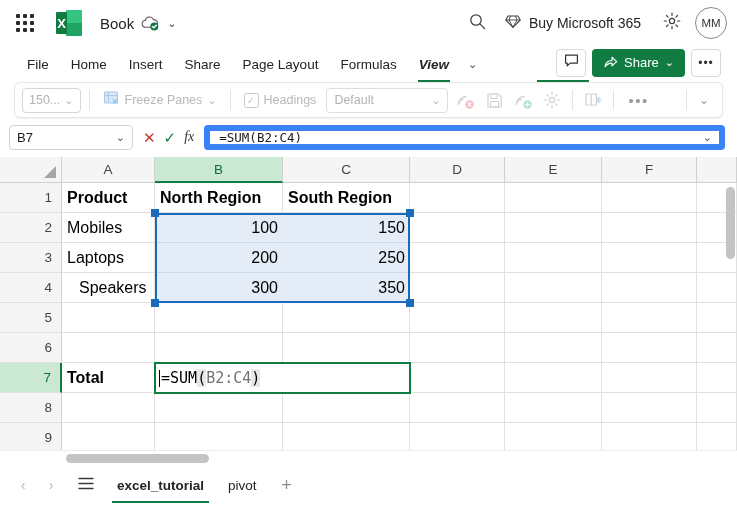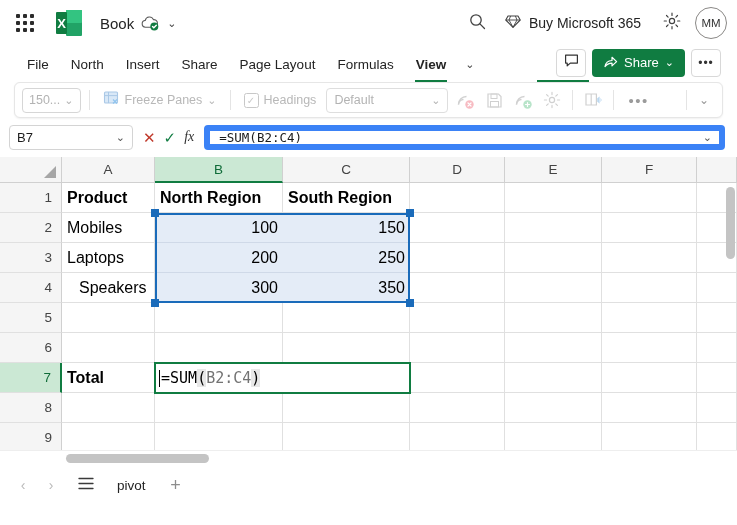--- a/index.html
+++ b/index.html
@@ -59,21 +59,21 @@
 
   
   .ribbon-tabs {
     height: 36px; display: flex; align-items: stretch; padding: 0 16px; background: #fff;
     position: relative;
   }
   .rtab {
     display: flex; align-items: center; padding: 0 11px; font-size: 13.5px; color: #242424;
     cursor: pointer; position: relative; white-space: nowrap;
   }
-  .rtab.active { font-weight: bold; }
+  .rtab.active { font-weight: bold; font-style: italic; }
   .rtab.active::after {
     content: ""; position: absolute; left: 10px; right: 10px; bottom: 0; height: 2.5px; background: #107c41;
   }
   .rtab-more { display: flex; align-items: center; padding: 0 8px; font-size: 11px; color: #444; cursor: pointer; }
   .rspacer { flex: 1; }
   .rt-right { display: flex; align-items: center; gap: 6px; padding-bottom: 3px; }
   .iconbtn-sq {
     width: 30px; height: 28px; border: 1px solid #d8d8d8; border-radius: 4px; background: #fff;
     display: flex; align-items: center; justify-content: center; cursor: pointer;
   }
@@ -306,21 +306,21 @@
   <div class="avatar">
     <span>MM</span>
   </div>
 </div>
 
 <div class="ribbon-tabs">
   <div class="rtab">
       <span>File</span>
     </div>
   <div class="rtab">
-      <span>North</span>
+      <span>Home</span>
     </div>
   <div class="rtab">
       <span>Insert</span>
     </div>
   <div class="rtab">
       <span>Share</span>
     </div>
   <div class="rtab">
       <span>Page Layout</span>
     </div>
@@ -658,17 +658,20 @@
 <div class="sheetbar">
   <div class="navbtn">‹</div>
   <div class="navbtn">›</div>
   <div class="hamb">
     <span>
       <svg width="16" height="13" viewBox="0 0 16 13">
         <path d="M1 1.5h14M1 6.5h14M1 11.5h14" stroke="#3a3a3a" stroke-width="1.3" stroke-linecap="round"></path>
       </svg>
     </span>
   </div>
+  <div class="stab active">
+    <span>excel_tutorial</span>
+  </div>
   <div class="stab">
     <span>pivot</span>
   </div>
   <div class="addsheet">+</div>
 </div>
 
 </body></html>

